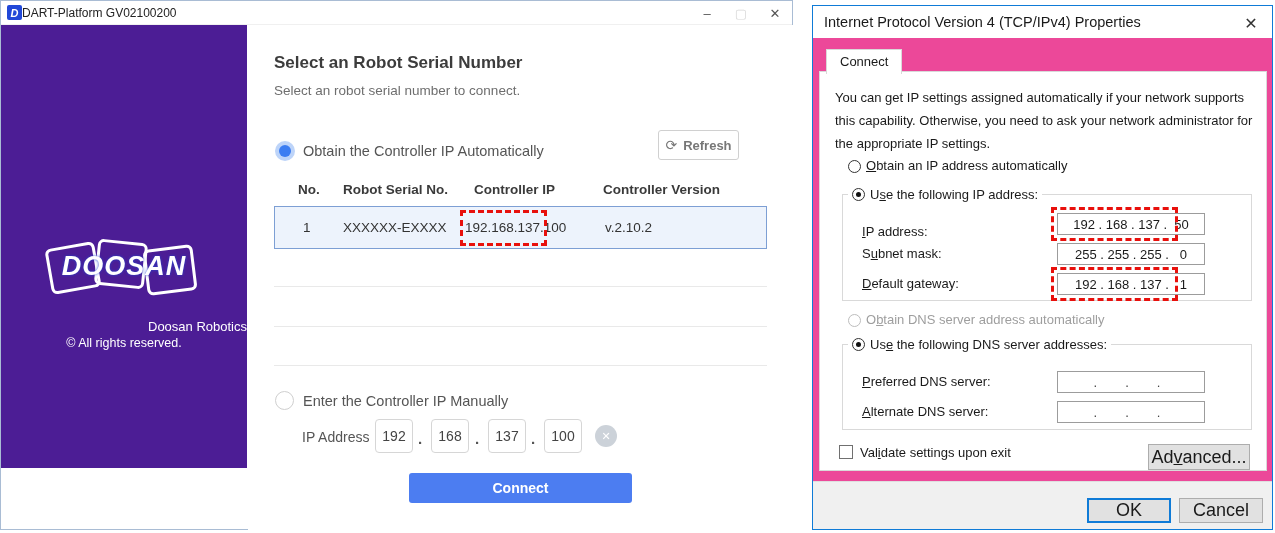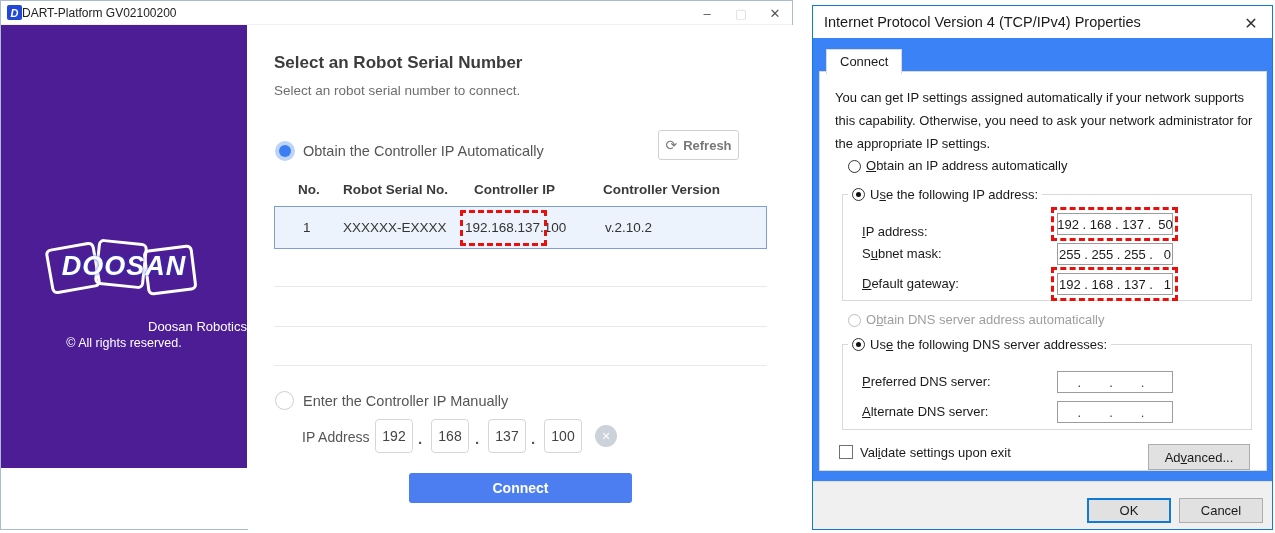--- a/index.html
+++ b/index.html
@@ -79,21 +79,21 @@
   .octdot { position:absolute; top:405px; font-size:15px; font-weight:bold; color:#555; }
   #dot1 { left:170px; } #dot2 { left:227px; } #dot3 { left:283px; }
   #ip-clear { position:absolute; left:347px; top:400px; width:22px; height:22px; border-radius:50%;
         background:#ccd2d9; color:#fff; font-size:11px; display:flex; align-items:center;
         justify-content:center; cursor:pointer; }
   #connect-btn { position:absolute; left:161px; top:448px; width:223px; height:30px; background:#4c7df1;
         border:none; border-radius:3px; color:#fff; font-size:14px; font-weight:bold; cursor:pointer;
         font-family:"Liberation Sans", sans-serif; }
 
   
-  #rd { position:absolute; left:812px; top:5px; width:461px; height:525px; background:#3b82f6;
+  #rd { position:absolute; left:812px; top:5px; width:461px; height:525px; background:#ec4899;
         border:1px solid #0f7bd7; font-size:13px; color:#1a1a1a; }
   #rd-titlebar { position:absolute; left:0; top:0; width:100%; height:32px; background:#fff; }
   #rd-title { position:absolute; left:11px; top:8px; font-size:14.5px; color:#1a1a1a; }
   #rd-close { position:absolute; right:10px; top:6px; width:22px; height:22px; display:flex;
         align-items:center; justify-content:center; font-size:16px; color:#333; cursor:pointer; }
 
   #tab-general { position:absolute; left:13px; top:43px; padding:4px 13px 5px 13px; background:#fff;
         border:1px solid #d9d9d9; border-bottom:none; font-size:13px; z-index:2; cursor:pointer; }
   #tab-page { position:absolute; left:6px; top:65px; width:448px; height:400px; background:#fff;
         border:1px solid #d9d9d9; }
@@ -114,42 +114,42 @@
 
   .groupbox { position:absolute; left:22px; width:410px; border:1px solid #d9d9d9; background:#fff; }
   #grp-ip { top:122px; height:107px; }
   #grp-dns { top:272px; height:86px; }
   .legend { position:absolute; left:5px; top:-8px; background:#fff; padding:0 4px; display:flex;
         gap:5px; align-items:center; }
   .legend .wradio { position:relative; flex:0 0 auto; }
   .legend .wlabel { position:relative; }
 
   .fieldrow-label { position:absolute; left:19px; font-size:13px; white-space:nowrap; }
-  .ipfield { position:absolute; left:214px; width:116px; height:22px; border:1px solid #9c9c9c;
+  .ipfield { position:absolute; left:214px; width:148px; height:22px; border:1px solid #9c9c9c;
         background:#fff; font-size:13px; color:#1a1a1a; display:flex; align-items:center;
         justify-content:center; white-space:pre; }
   #f-ip    { top:18px; }  #lbl-ip    { top:21px;margin-top:8px; }
   #f-mask  { top:48px; }  #lbl-mask  { top:51px; }
   #f-gw    { top:78px; }  #lbl-gw    { top:81px; }
   .rd-dash { position:absolute; left:208px; width:127px; height:34px; border:3px dashed #e8100c; z-index:3; }
   #dash-ip { top:12px; }
   #dash-gw { top:72px; }
 
   #r-obtain-dns { left:28px; top:242px; }
   #l-obtain-dns { left:46px; top:240px; }
 
   #f-dns1 { top:26px; } #lbl-dns1 { top:29px; }
   #f-dns2 { top:56px; } #lbl-dns2 { top:59px; }
   .dnsdots { letter-spacing:28px; color:#444; padding-left:20px; }
 
   #validate-box { position:absolute; left:19px; top:373px; width:14px; height:14px; background:#fff;
         border:1px solid #707070; cursor:pointer; }
   #validate-label { left:40px; top:373px; }
   .wbtn { position:absolute; height:26px; background:#e1e1e1; border:1px solid #adadad;
-        font-size:13px; color:#1a1a1a; text-align:center; font-family:"Liberation Sans", sans-serif;
+        font-size:18px; color:#1a1a1a; text-align:center; font-family:"Liberation Sans", sans-serif;
         cursor:pointer; }
   #advanced-btn { left:328px; top:372px; width:102px; }
 
   #btn-strip { position:absolute; left:0; top:475px; width:459px; height:48px; background:#f0f0f0;
         border-top:1px solid #dfdfdf; }
   #ok-btn { left:274px; top:16px; width:84px; height:25px; border:2px solid #0f7bd7; }
   #cancel-btn { left:366px; top:16px; width:84px; height:25px; }
 
   u { text-decoration:underline; }
 </style>

